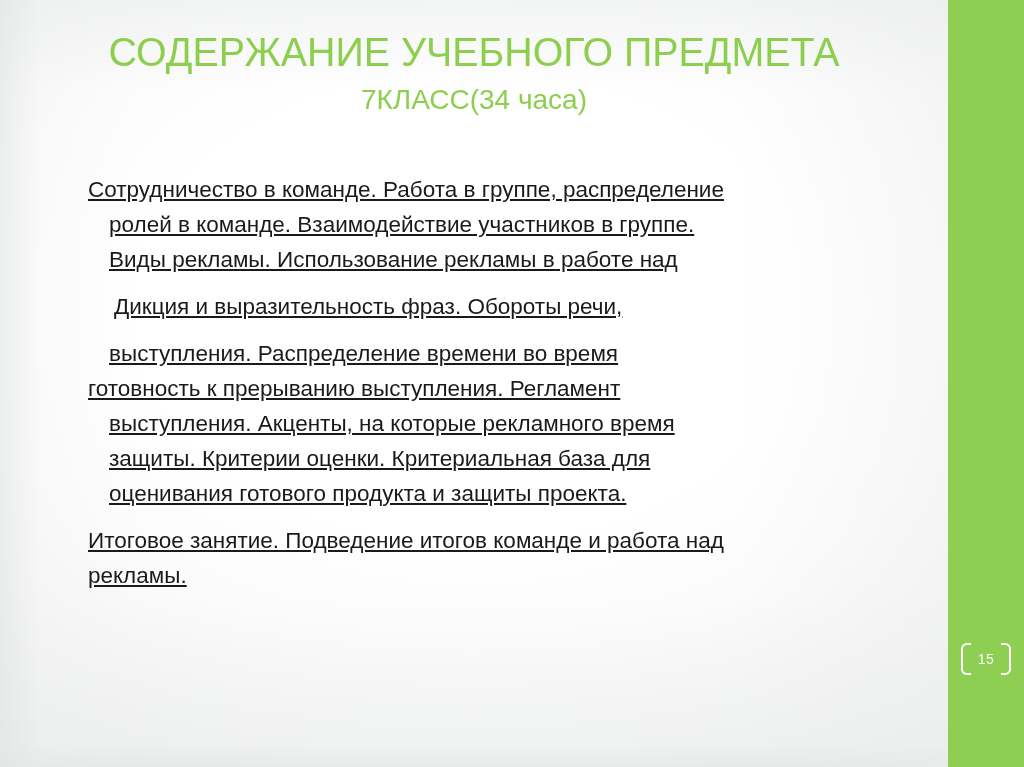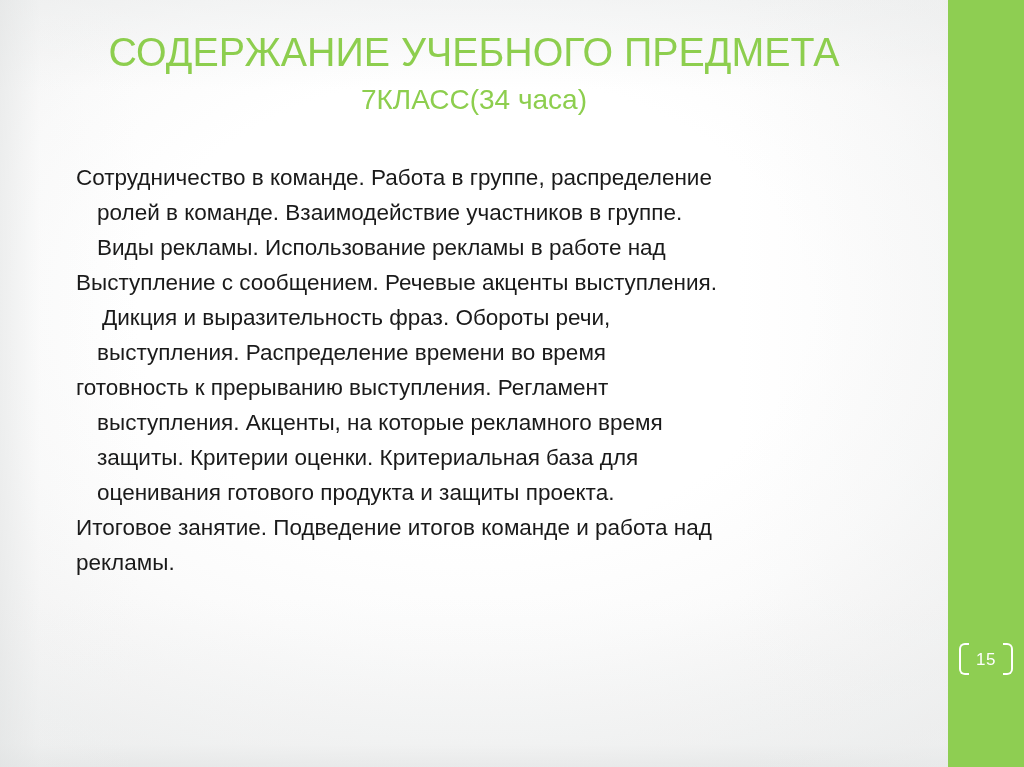--- a/index.html
+++ b/index.html
@@ -87,21 +87,21 @@
     border-left: 2px solid #ffffff;
     border-radius: 6px 0 0 6px;
   }
   .bracket.right {
     border-right: 2px solid #ffffff;
     border-radius: 0 6px 6px 0;
   }
   #page-number-text {
     color: #ffffff;
     font-family: "Liberation Sans", sans-serif;
-    font-size: 17px;
+    font-size: 14px;
     line-height: 1;
     padding: 0 7px;
     letter-spacing: 0.5px;
   }
 
   
   #title-block {
     position: absolute;
     left: 56px;
     top: 28px;
@@ -134,22 +134,23 @@
     left: 76px;
     top: 160px;
     width: 826px;
     z-index: 2;
   }
   .para {
     color: #1a1a1a;
     font-family: "Liberation Sans", sans-serif;
     font-size: 22.5px;
     line-height: 35px;
-    margin: 0;
+    margin: 12px;
     padding: 0;
+    text-decoration: underline;
   }
   .para .ln {
     display: block;
     white-space: nowrap;
   }
   .para .ln.ind {
     padding-left: 21px;
   }
   .para .ln.ind2 {
     padding-left: 26px;
@@ -176,21 +177,20 @@
   <div id="body-block">
 
     <p class="para">
       <span class="ln">Сотрудничество в команде. Работа в группе, распределение</span>
       <span class="ln ind">ролей в команде. Взаимодействие участников в группе.</span>
       <span class="ln ind">Виды рекламы. Использование рекламы в работе над</span>
     </p>
 
 
     <p class="para">
-      <span class="ln">Выступление с сообщением. Речевые акценты выступления.</span>
       <span class="ln ind2">Дикция и выразительность фраз. Обороты речи,</span>
     </p>
 
     <p class="para">
       <span class="ln ind">выступления. Распределение времени во время</span>
       <span class="ln">готовность к прерыванию выступления. Регламент</span>
       <span class="ln ind">выступления. Акценты, на которые рекламного время</span>
       <span class="ln ind">защиты. Критерии оценки. Критериальная база для</span>
       <span class="ln ind">оценивания готового продукта и защиты проекта.</span>
     </p>

